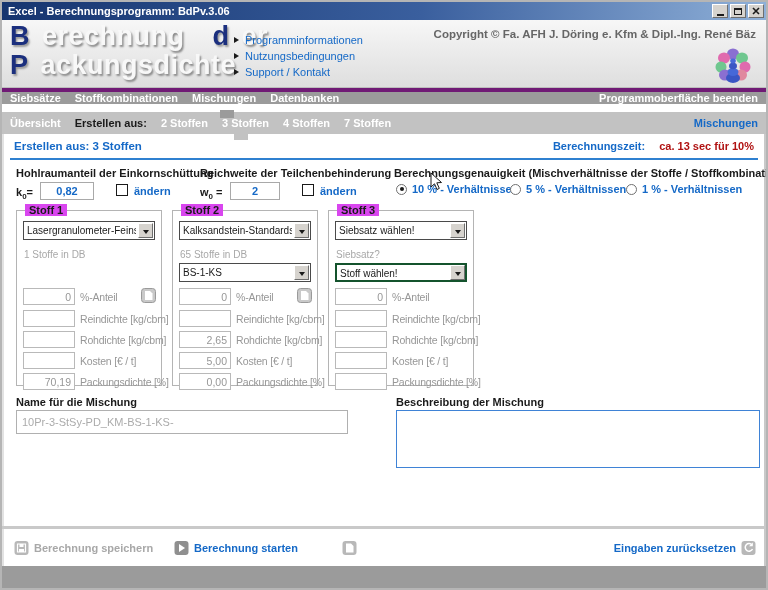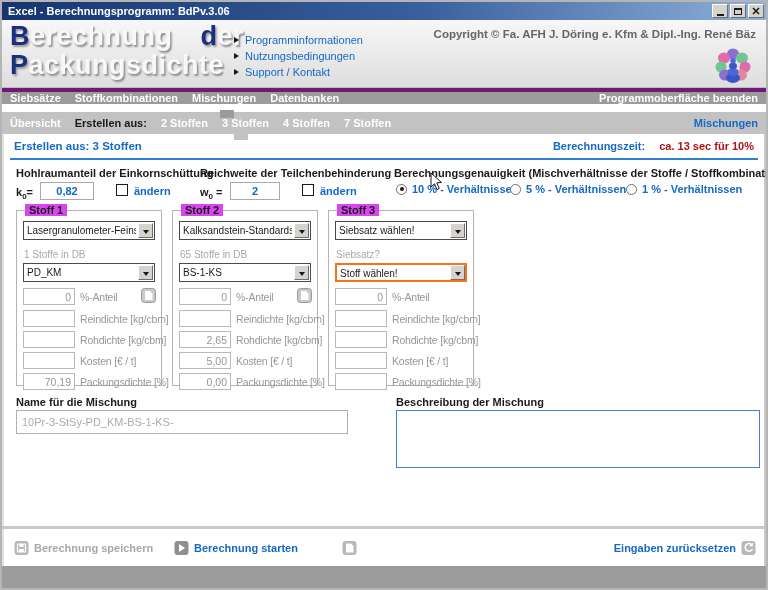--- a/index.html
+++ b/index.html
@@ -19,21 +19,21 @@
   .gl-min { width:7px; height:2px; background:#1a1a1a; margin-top:7px; }
   .gl-max { width:8px; height:7px; border:1px solid #1a1a1a; border-top-width:2px; }
 
   .bodywrap { position:absolute; left:0; top:18px; width:764px; height:568px; }
 
   
   .header { position:absolute; left:0; top:0; width:764px; height:68px;
     background:linear-gradient(#f7f7f7,#dedede); border-bottom:1px solid #bdbdbd; }
   .logo { position:absolute; left:8px; top:2px; font-weight:700; font-size:27px; line-height:29px; letter-spacing:.5px; white-space:nowrap; }
   .cap { color:#1b2f7e; text-shadow:1.5px 1.5px 2px #9a9a9a; }
-  .lite { color:#f8f8f8; text-shadow:1.5px 1.5px 2px #8a8a8a; }
+  .lite { color:#f8f8f8; text-shadow:1.5px 1.5px 2px #8a8a8a;padding-left:12px; }
   .logo .gap { display:inline-block; width:28px; }
   .links { position:absolute; left:232px; top:12px; }
   .hlink { display:flex; align-items:center; height:16px; cursor:pointer; }
   .bullet { width:0; height:0; border-left:5px solid #1a1a1a; border-top:3.5px solid transparent; border-bottom:3.5px solid transparent; margin-right:6px; }
   .hlink span.txt { color:#1569c7; font-size:11px; }
   .copyright { position:absolute; right:10px; top:8px; color:#666; font-weight:700; font-size:11.5px; }
   .logoicon { position:absolute; right:14px; top:26px; }
 
   
   .menubar { position:absolute; left:0; top:68px; width:764px; height:16px; background:#9b9b9b;
@@ -67,21 +67,21 @@
 
   .rgroup { position:absolute; top:49px; display:flex; align-items:center; gap:5px; cursor:pointer; }
   .radio { width:11px; height:11px; border:1px solid #707070; border-radius:50%; background:#fff; position:relative; }
   .radio.checked::after { content:""; position:absolute; left:2.5px; top:2.5px; width:4px; height:4px; border-radius:50%; background:#1a1a1a; }
   .rlabel { color:#1569c7; font-weight:700; white-space:nowrap; }
 
   
   .panel { position:absolute; top:76px; width:146px; height:176px; border:1px solid #b4b4b4; background:#fff; }
   .legend { position:absolute; left:8px; top:-7px; background:#d946ef; padding:0 4px; font-weight:700; color:#1a1a1a; }
   .combo { position:absolute; left:6px; right:6px; height:19px; border:1px solid #4a4a4a; background:#fff; cursor:pointer; }
-  .combo.focus { border:2px solid #f97316; }
+  .combo.focus { border:2px solid #14532d; }
   .combo-text { position:absolute; left:3px; top:3px; right:18px; font-size:10px; color:#1a1a1a; white-space:nowrap; overflow:hidden; }
   .combo-btn { position:absolute; right:1px; top:1px; bottom:1px; width:15px; background:#d6d3ce;
     border-top:1px solid #fff; border-left:1px solid #fff; border-right:1px solid #6e6e6e; border-bottom:1px solid #6e6e6e;
     display:flex; align-items:flex-start; justify-content:center; }
   .combo-btn::after { content:""; border:3.5px solid transparent; border-top:4px solid #1a1a1a; margin-top:6px; }
   .combo.focus .combo-btn { top:0; right:0; bottom:0; }
   .dbinfo { position:absolute; left:7px; top:38px; color:#a8a8a8; font-size:10px; }
   .c1 { top:10px; } .c2 { top:52px; }
   .fld { position:absolute; left:6px; width:52px; height:17px; border:1px solid #b9b9b9; background:#fff;
     color:#979797; text-align:right; padding-right:3px; font-size:10.5px; font-family:inherit; }
@@ -225,24 +225,20 @@
         <span class="rlabel">1 % - Verhältnissen</span>
       </div>
 
       <div class="panel" style="left:12px">
         <span class="legend">Stoff 1</span>
         <div class="combo c1">
           <span class="combo-text">Lasergranulometer-Feinsiebsatz</span>
           <span class="combo-btn"></span>
         </div>
         <div class="dbinfo">1 Stoffe in DB</div>
-        <div class="combo c2">
-          <span class="combo-text">PD_KM</span>
-          <span class="combo-btn"></span>
-        </div>
         <input class="fld r0" value="0" style="">
         <span class="flabel r0l">%-Anteil</span>
         <svg class="pinbtn" width="15" height="15" viewBox="0 0 15 15">
           <rect x="0.5" y="0.5" width="14" height="14" rx="3" fill="#c9c9c9" stroke="#9a9a9a"></rect>
           <path d="M4 3 h5 l2.5 2.5 V12 H4 Z" fill="#fff"></path>
         </svg>
         <input class="fld r1" value="" style="">
         <span class="flabel r1l">Reindichte [kg/cbm]</span>
         <input class="fld r2" value="" style="">
         <span class="flabel r2l">Rohdichte [kg/cbm]</span>

